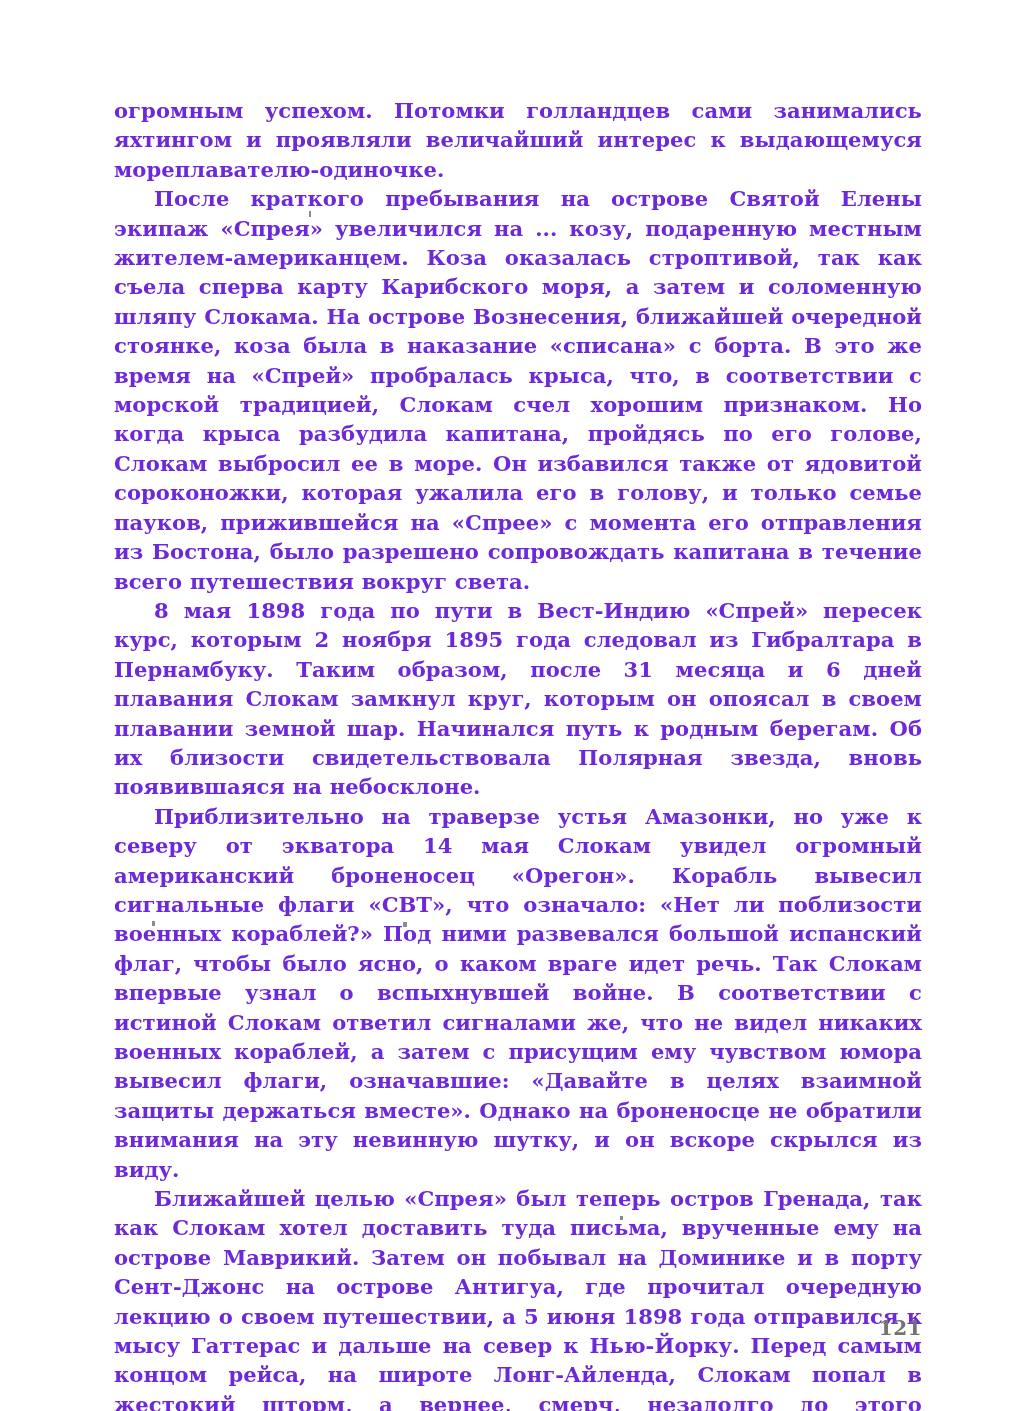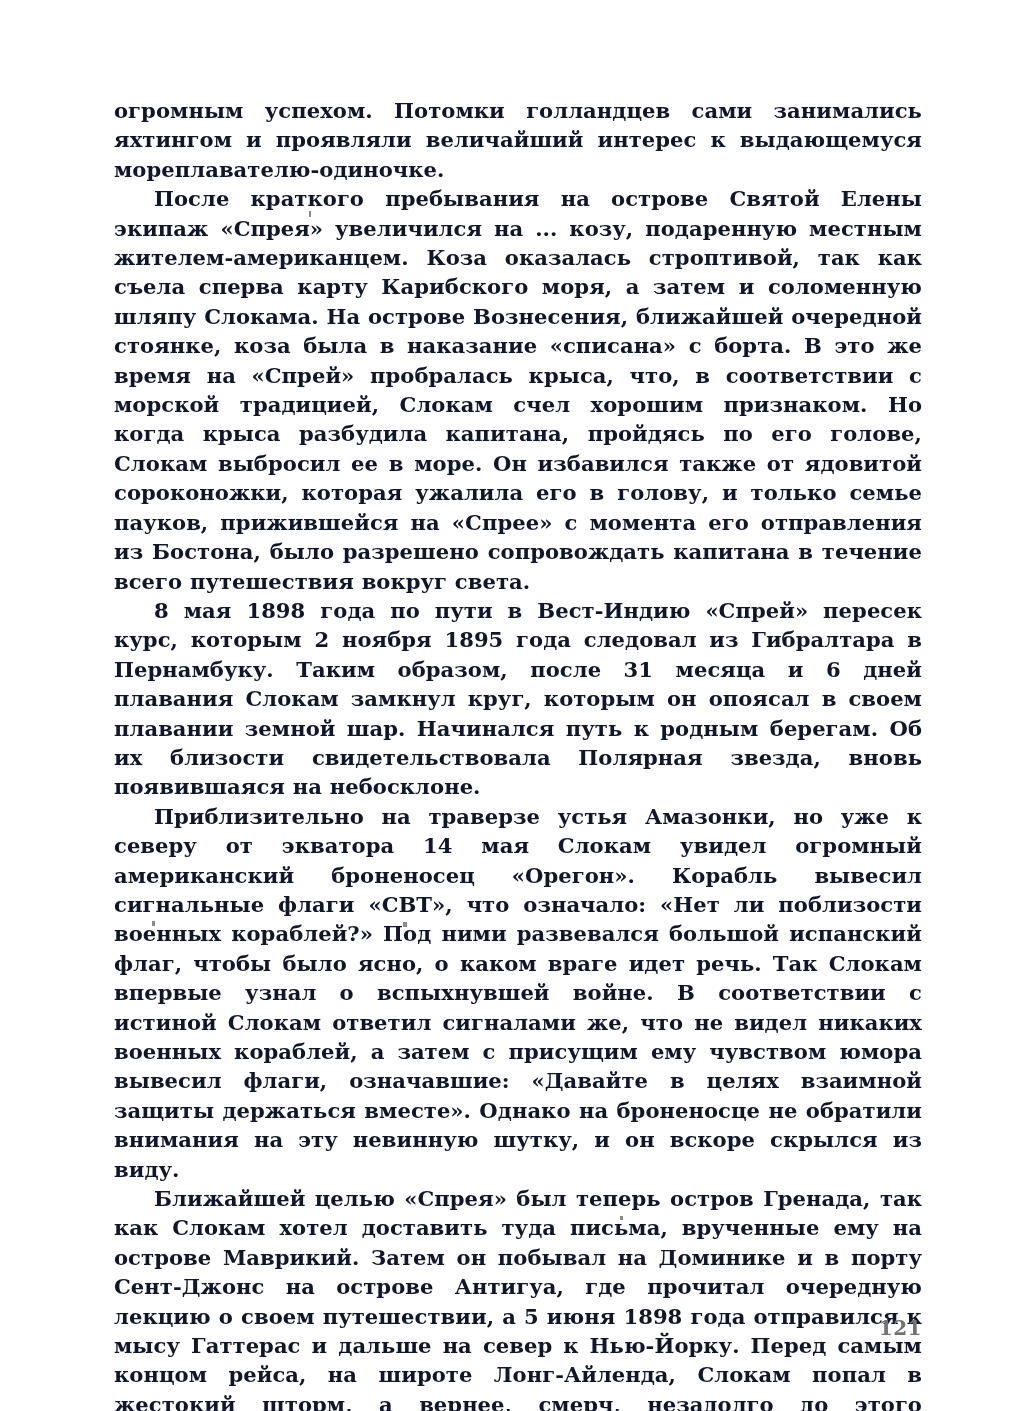--- a/index.html
+++ b/index.html
@@ -27,21 +27,21 @@
     top: 96px;
     width: 808px;
   }
 
   .para {
     margin: 0;
     font-family: "DejaVu Serif", "Liberation Serif", serif;
     font-weight: 700;
     font-size: 21.1px;
     line-height: 29.4px;
-    color: #0f172a;
+    color: #6d28d9;
     text-align: justify;
     text-justify: inter-word;
     text-indent: 40px;
     letter-spacing: 0.05px;
     word-spacing: 0.4px;
     -webkit-font-smoothing: none;
     hyphens: none;
   }
 
   

